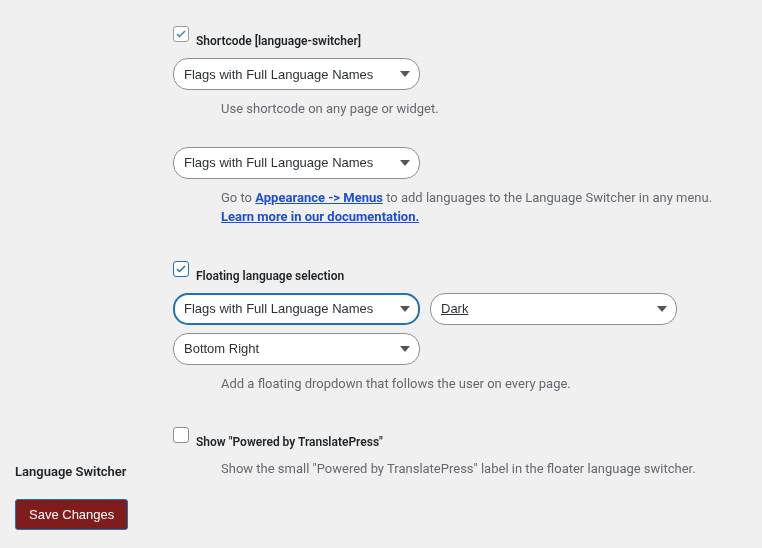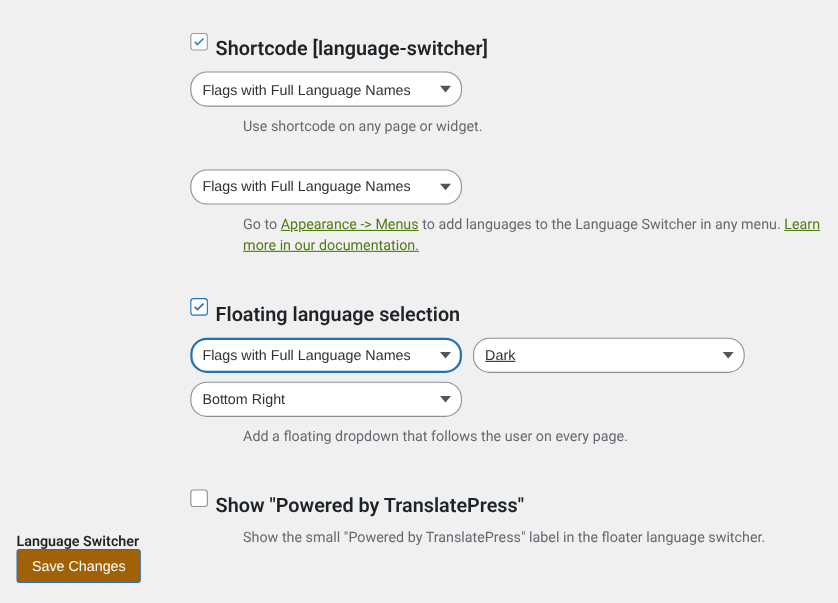--- a/index.html
+++ b/index.html
@@ -62,21 +62,21 @@
     .checkbox svg {
       display: none;
       width: 12px;
       height: 12px;
     }
     .checkbox.locked {
       opacity: 0.85;
     }
     .checkbox-label {
       font-weight: 600;
-      font-size: 18px;
+      font-size: 12px;
       color: #1d2327;
       margin-top: 14px;
     }
     .select {
       appearance: none;
       -webkit-appearance: none;
       background: #fff;
       border: 1px solid #8c8f94;
       border-radius: 15px;
       padding: 5px 30px 5px 10px;
@@ -109,37 +109,38 @@
       padding: 4px 29px 4px 9px;
     }
     .desc {
       font-size: 13px;
       color: #646970;
       margin-top: 9px;
       line-height: 1.5;
       margin-left: 48px;
     }
     .desc a {
-      color: #4d7c0f;
+      color: #1d4ed8;
       text-decoration: underline;
+      font-weight: bold;
     }
     .selects-row {
       display: flex;
       gap: 10px;
       margin-bottom: 8px;
     }
     .select.wide {
       min-width: 247px;
       text-decoration: underline;
     }
     .save-btn {
       position: absolute;
       bottom: 18px;
       left: 15px;
-      background: #a16207;
+      background: #7f1d1d;
       color: #fff;
       border: 1px solid #2271b1;
       border-radius: 3px;
       padding: 7px 13px;
       font-size: 13px;
       cursor: pointer;
     }
   </style>
 </head>
 <body>

